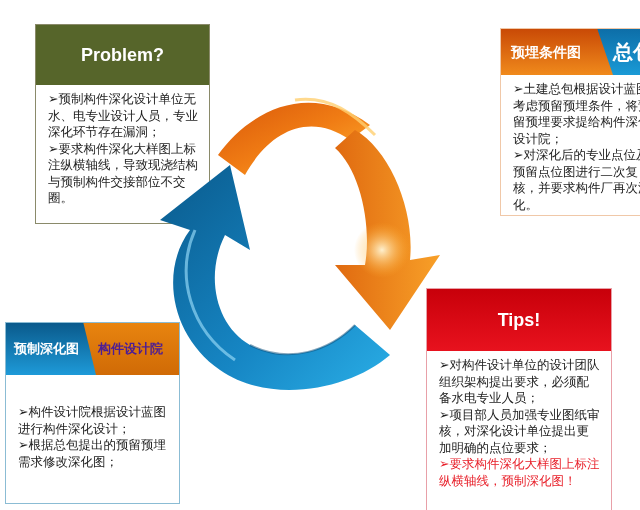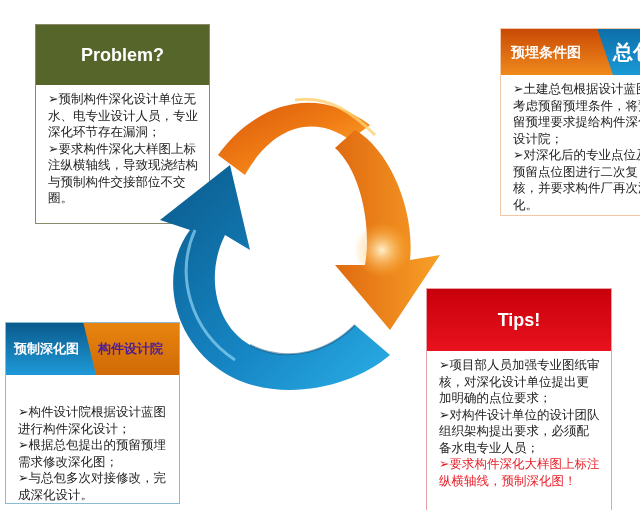--- a/index.html
+++ b/index.html
@@ -74,29 +74,28 @@
 <div class="box" id="prefab">
   <div class="hdr">
     <div class="r"></div>
     <div class="l"></div>
     <span class="lt">预制深化图</span>
     <span class="rt">构件设计院</span>
   </div>
   <div class="body-text">
     <p>➢构件设计院根据设计蓝图进行构件深化设计；</p>
     <p>➢根据总包提出的预留预埋需求修改深化图；</p>
-    <p>➢与总包多次对接修改，完成深化设计。</p>
   </div>
 </div>
 
 <div class="box" id="tips">
   <div class="hdr">Tips!</div>
   <div class="body-text">
+    <p>➢对构件设计单位的设计团队组织架构提出要求，必须配备水电专业人员；</p>
     <p>➢项目部人员加强专业图纸审核，对深化设计单位提出更加明确的点位要求；</p>
-    <p>➢对构件设计单位的设计团队组织架构提出要求，必须配备水电专业人员；</p>
     <p class="red">➢要求构件深化大样图上标注纵横轴线，预制深化图！</p>
   </div>
 </div>
 
 <svg class="cycle" width="320" height="360" viewBox="0 0 320 360">
   <defs>
     <linearGradient id="og" x1="0" y1="0" x2="1" y2="1">
       <stop offset="0" stop-color="#d9580a"></stop>
       <stop offset="0.5" stop-color="#f07c14"></stop>
       <stop offset="1" stop-color="#ffb030"></stop>

